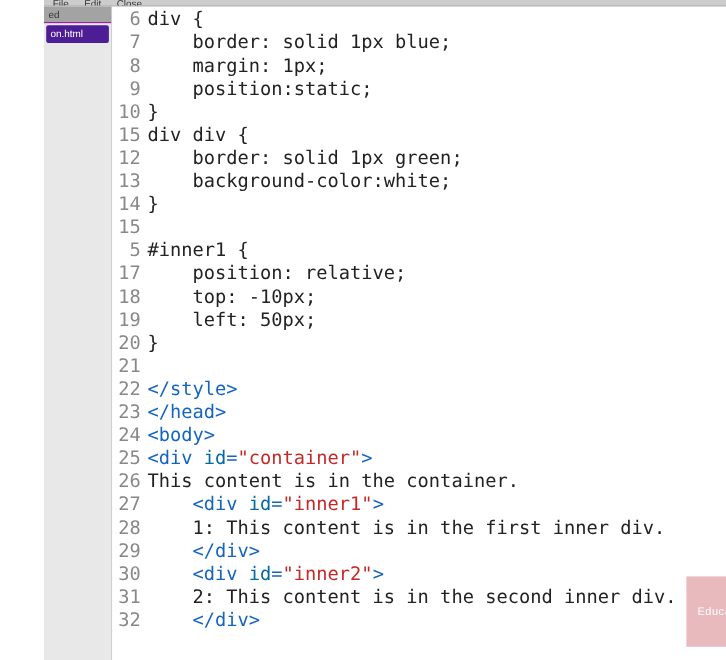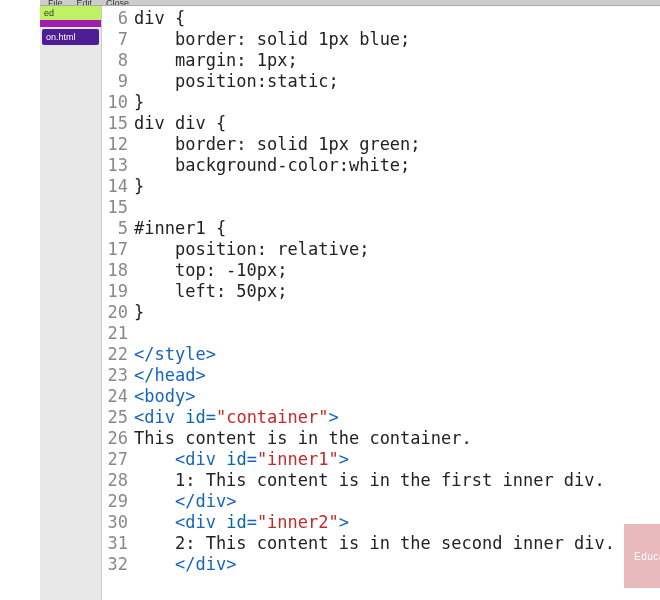--- a/index.html
+++ b/index.html
@@ -23,24 +23,24 @@
   .sidebar {
     width: 62px;
     background: #e8e8e8;
     border-right: 1px solid #ccc;
     display: flex;
     flex-direction: column;
     font-family: "Segoe UI", "Helvetica Neue", sans-serif;
     font-size: 9px;
   }
   .sidebar-header {
-    background: #bef264;
+    background: #a3a3a3;
     color: #333;
     padding: 2px 4px;
-    border-bottom: 7px solid #a21caf;
+    border-bottom: 1px solid #a21caf;
   }
   .sidebar-item {
     background: #4c1d95;
     color: #fff;
     padding: 3px 4px;
     margin: 2px;
     border-radius: 2px;
     white-space: nowrap;
     overflow: hidden;
     text-overflow: ellipsis;

